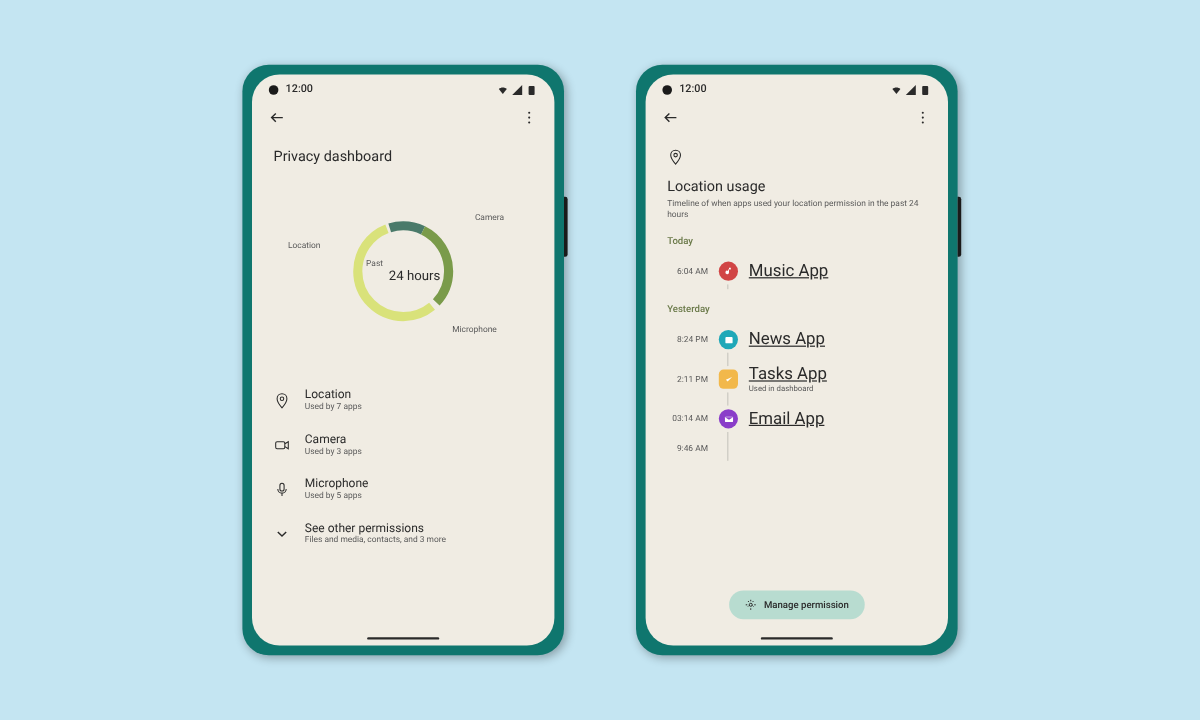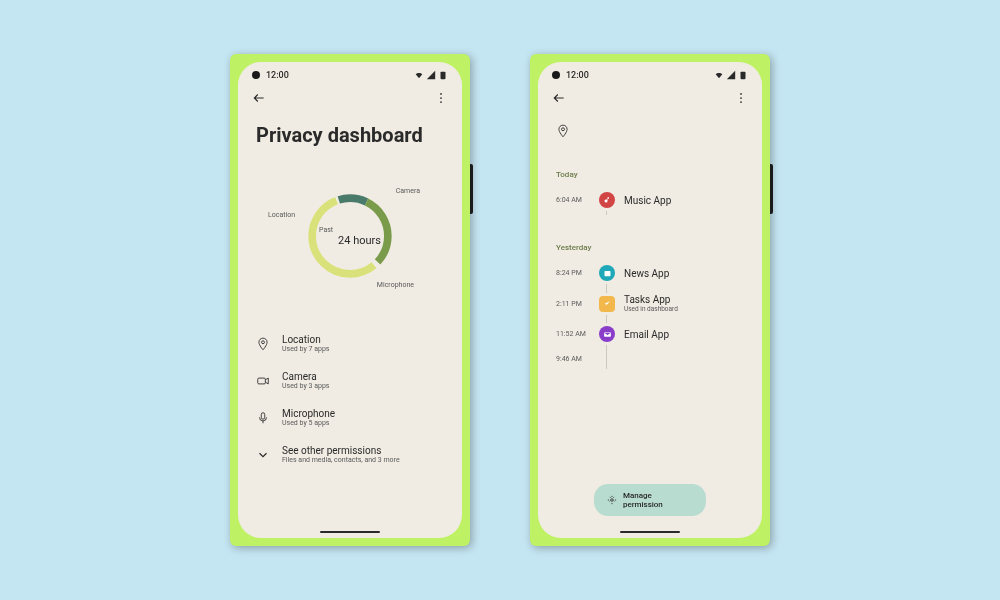--- a/index.html
+++ b/index.html
@@ -7,24 +7,24 @@
     width: 1000px;
     height: 600px;
     background: #c4e5f2;
     font-family: -apple-system, BlinkMacSystemFont, "Segoe UI", Roboto, sans-serif;
     display: flex;
     justify-content: center;
     align-items: center;
     gap: 60px;
   }
   .phone {
-    width: 240px;
+    width: 268px;
     height: 492px;
-    background: #bef264;
-    border-radius: 6px;
+    background: #0f766e;
+    border-radius: 22px;
     padding: 8px;
     position: relative;
     box-shadow: 2px 2px 8px rgba(0,0,0,0.3);
   }
   .phone::after {
     content: "";
     position: absolute;
     right: -3px;
     top: 110px;
     width: 3px;
@@ -57,22 +57,22 @@
   .status-icons svg { width: 10px; height: 10px; }
   .nav-bar {
     display: flex;
     justify-content: space-between;
     align-items: center;
     padding: 6px 14px;
   }
   .nav-bar svg { width: 14px; height: 14px; }
   .content { padding: 8px 18px; }
   .title {
-    font-size: 20px;
-    font-weight: 700;
+    font-size: 12px;
+    font-weight: 400;
     color: #2a2a2a;
     margin-bottom: 4px;
   }
   .subtitle {
     font-size: 7px;
     color: #5a5a5a;
     line-height: 1.3;
   }
   .donut-wrap {
     position: relative;
@@ -109,21 +109,21 @@
   }
   .perm-icon { width: 14px; height: 14px; flex-shrink: 0; }
   .perm-text .perm-name { font-size: 10px; color: #2a2a2a; }
   .perm-text .perm-sub { font-size: 7px; color: #5a5a5a; }
   .loc-icon-top { margin-bottom: 6px; }
   .loc-icon-top svg { width: 14px; height: 14px; }
   .section-label {
     font-size: 8px;
     color: #6b7a4a;
     font-weight: 500;
-    margin: 28px 0 6px;
+    margin: 12px 0 6px;
   }
   .timeline { position: relative; }
   .tl-line {
     position: absolute;
     left: 50px;
     top: 14px;
     bottom: 0;
     width: 1px;
     background: #cac8c0;
   }
@@ -131,40 +131,40 @@
     display: flex;
     align-items: center;
     gap: 8px;
     padding: 6px 0;
     position: relative;
   }
   .tl-time {
     font-size: 7px;
     color: #5a5a5a;
     width: 34px;
-    text-align: left;
+    text-align: right;
     flex-shrink: 0;
   }
   .tl-icon {
     width: 18px; height: 18px;
     border-radius: 50%;
     display: flex;
     align-items: center;
     justify-content: center;
     flex-shrink: 0;
     z-index: 1;
     position: relative;
     background: #f0ece3;
     box-shadow: 0 0 0 2px #f0ece3;
   }
   .tl-icon-inner {
     width: 16px; height: 16px; border-radius: 50%;
     display: flex; align-items: center; justify-content: center;
   }
-  .tl-text .tl-name { font-size: 10px; color: #2a2a2a; }
+  .tl-text .tl-name { font-size: 14px; color: #2a2a2a; text-decoration: underline; }
   .tl-text .tl-sub { font-size: 6.5px; color: #5a5a5a; }
   .manage-btn {
     position: absolute;
     bottom: 22px;
     left: 50%;
     transform: translateX(-50%);
     background: #b8dcd0;
     border-radius: 14px;
     padding: 7px 13px;
     display: flex;
@@ -322,20 +322,22 @@
           </svg>
       </span>
     </div>
     <div class="content">
       <div class="loc-icon-top">
         <svg viewBox="0 0 24 24">
             <path fill="none" stroke="#2a2a2a" stroke-width="1.5" d="M12 2C8 2 5 5 5 9c0 5 7 13 7 13s7-8 7-13c0-4-3-7-7-7z"></path>
             <circle fill="none" stroke="#2a2a2a" stroke-width="1.5" cx="12" cy="9" r="2.5"></circle>
           </svg>
       </div>
+      <div class="title">Location usage</div>
+      <div class="subtitle">Timeline of when apps used your location permission in the past 24 hours</div>
 
       <div class="section-label">Today</div>
       <div class="timeline">
         <div class="tl-line"></div>
         <div class="tl-item">
           <div class="tl-time">6:04 AM</div>
           <div class="tl-icon">
               <div class="tl-icon-inner bg-music">
                 <svg width="9" height="9" viewBox="0 0 24 24">
                   <path fill="#fff" d="M12 3v10.5a4 4 0 11-2-3.5V7h6V3h-4z"></path>
@@ -372,21 +374,21 @@
                   <path fill="#fff" d="M5 12l4 4L19 6"></path>
                 </svg>
               </div>
             </div>
           <div class="tl-text">
             <div class="tl-name">Tasks App</div>
             <div class="tl-sub">Used in dashboard</div>
           </div>
         </div>
         <div class="tl-item">
-          <div class="tl-time">11:52 AM</div>
+          <div class="tl-time">03:14 AM</div>
           <div class="tl-icon">
               <div class="tl-icon-inner bg-email">
                 <svg width="9" height="9" viewBox="0 0 24 24">
                   <rect fill="#fff" x="3" y="6" width="18" height="12" rx="2"></rect>
                   <path fill="#8a3dc9" d="M3 7l9 6 9-6"></path>
                 </svg>
               </div>
             </div>
           <div class="tl-text">
             <div class="tl-name">Email App</div>

